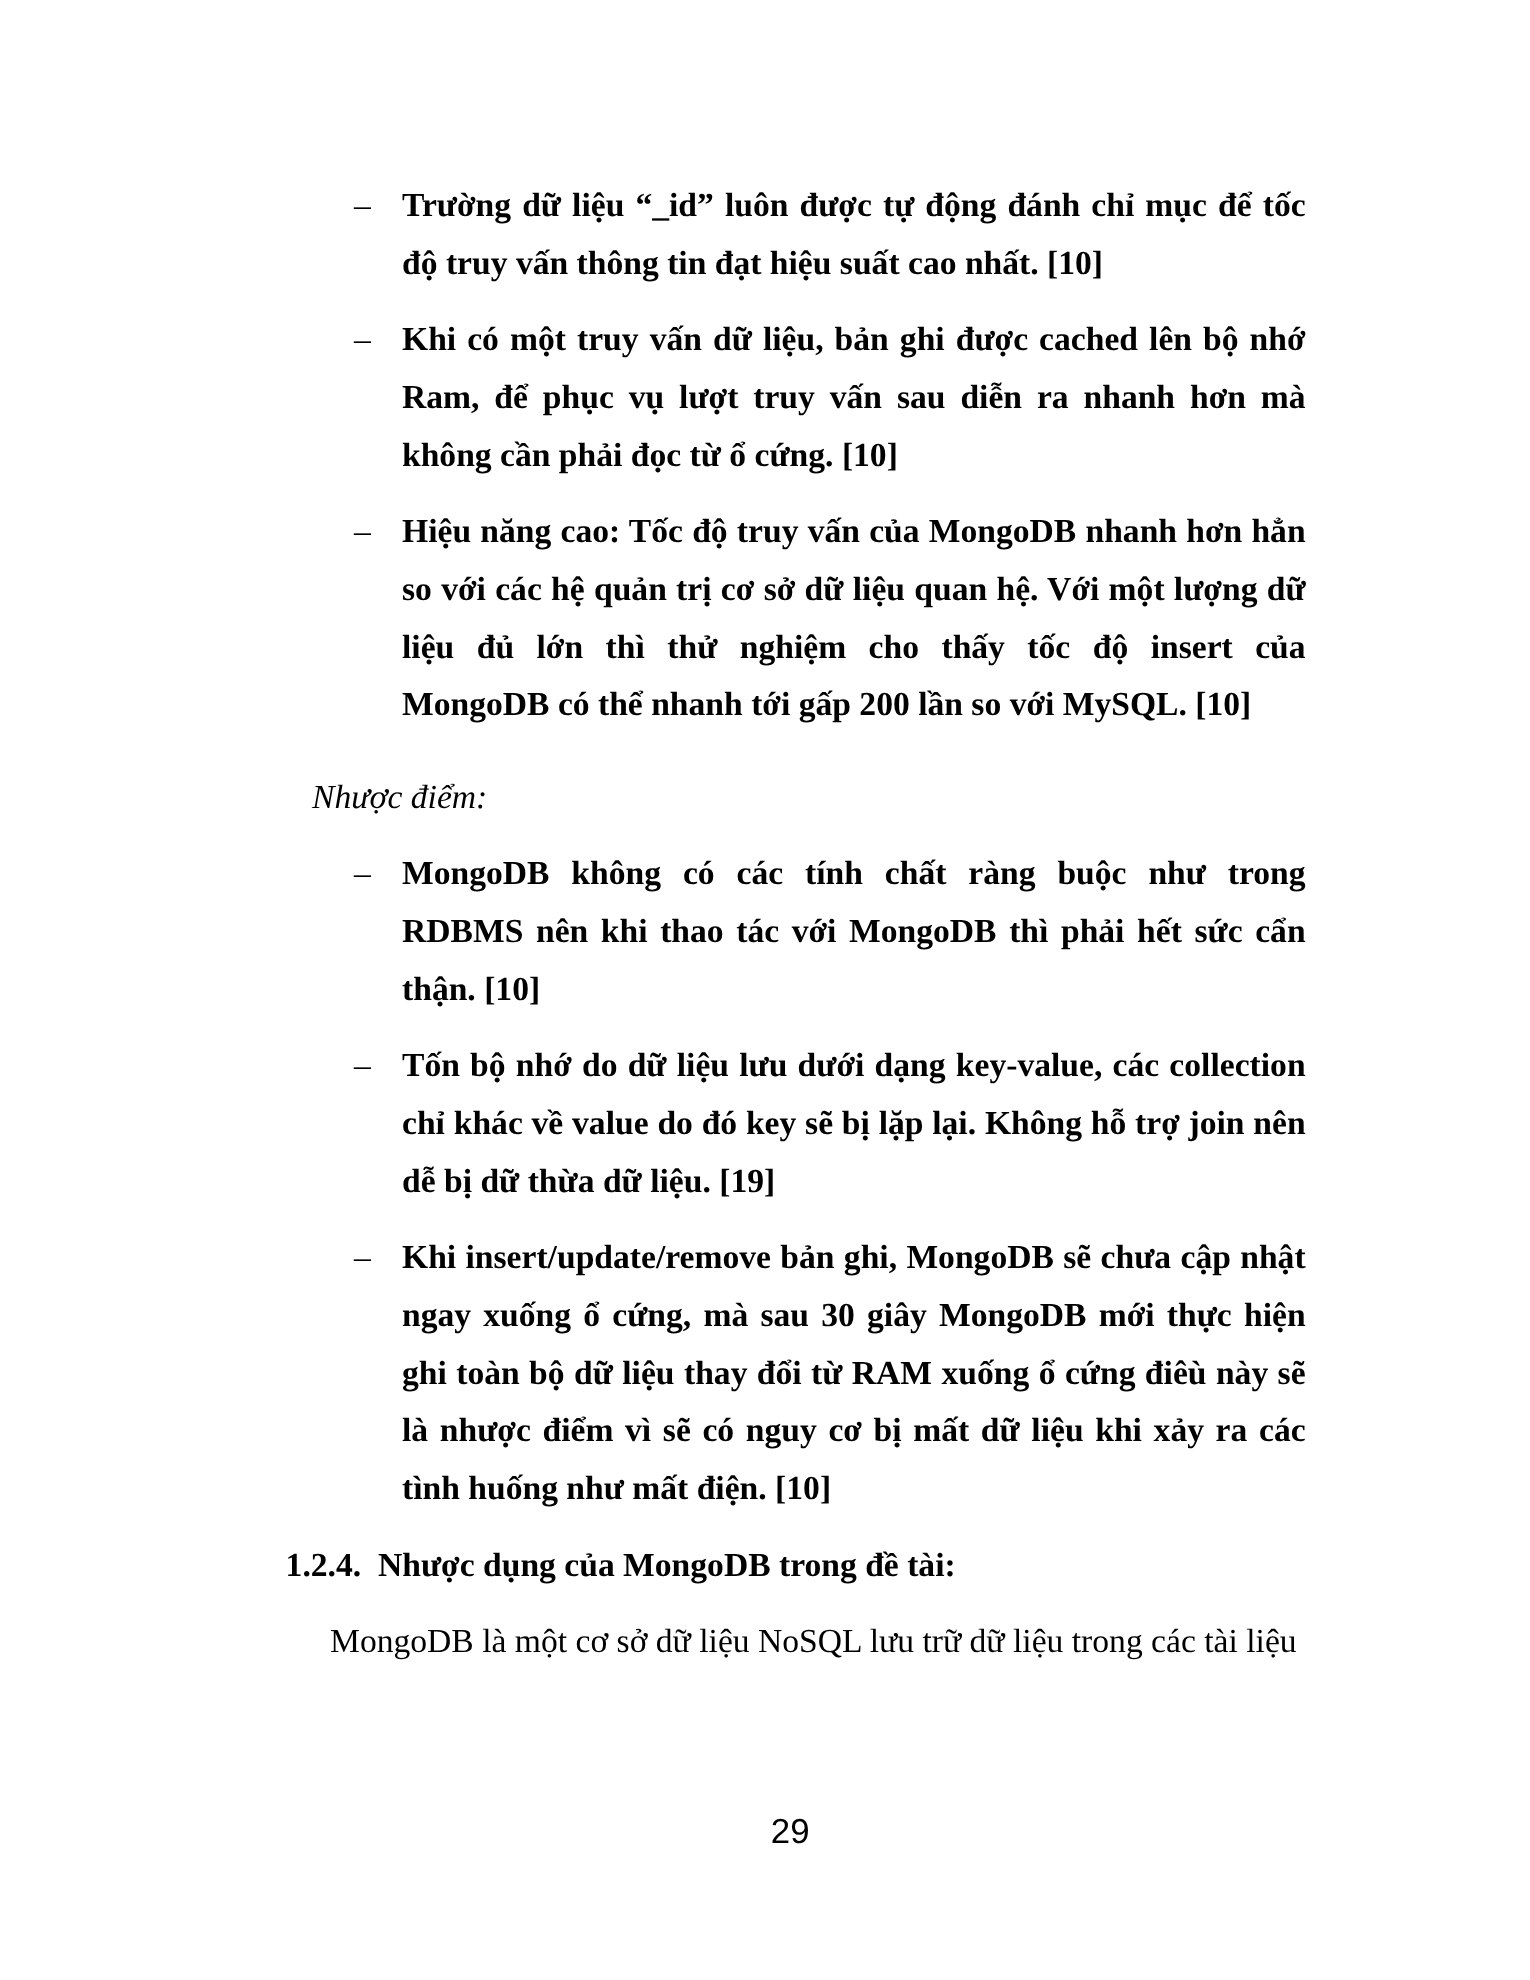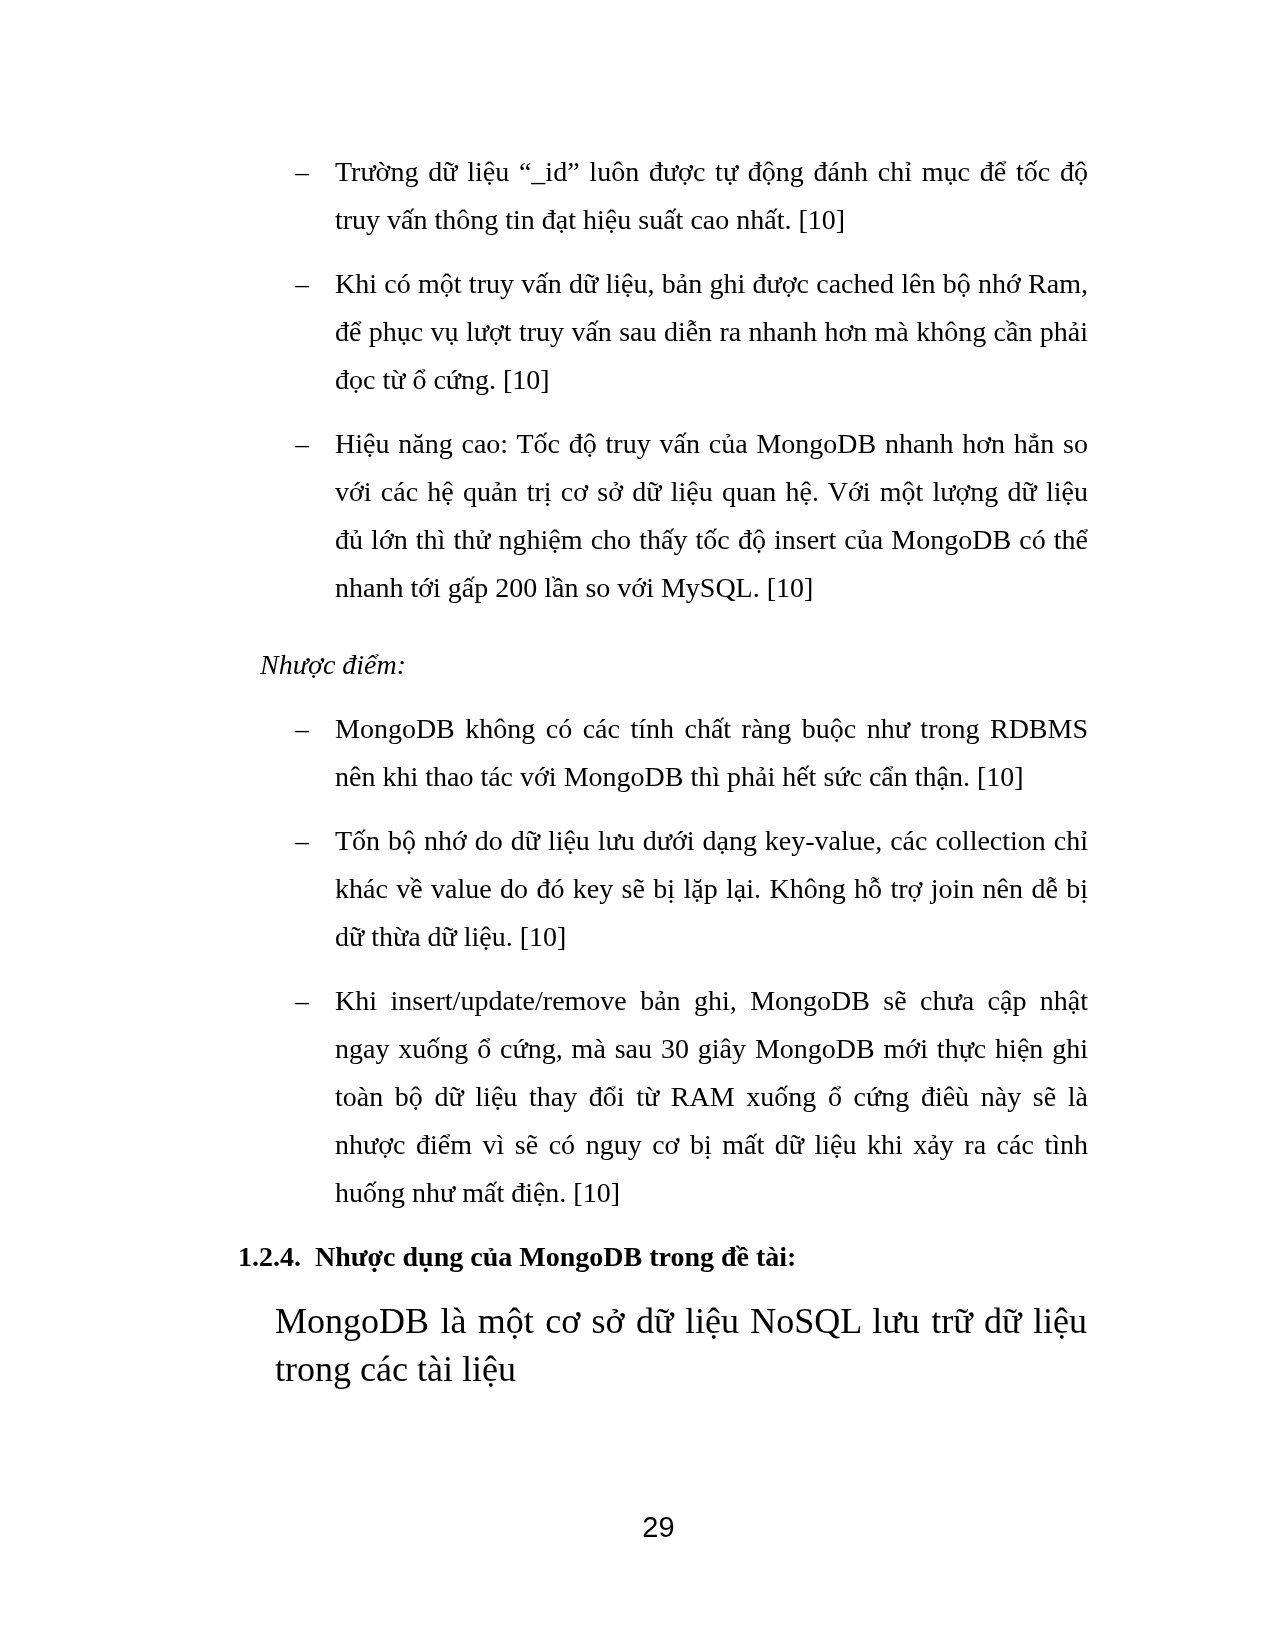--- a/index.html
+++ b/index.html
@@ -32,20 +32,21 @@
     line-height: 48px;
     margin-bottom: 16px;
   }
   .bullet-marker {
     flex: 0 0 40px;
     width: 40px;
   }
   .bullet-text {
     flex: 1 1 auto;
     text-align: justify;
+    font-weight: bold;
   }
   .italic-sub {
     margin-left: 260px;
     margin-top: 29px;
     margin-bottom: 16px;
     font-size: 28px;
     line-height: 48px;
     font-style: italic;
   }
   .section-heading {
@@ -56,21 +57,21 @@
     line-height: 48px;
     font-weight: bold;
   }
   .section-heading .heading-number {
     margin-right: 14px;
     text-align: right;
   }
   .body-paragraph {
     margin-left: 275px;
     width: 812px;
-    font-size: 36px;
+    font-size: 28px;
     line-height: 48px;
     text-align: justify;
   }
   .footer {
     position: absolute;
     top: 1512px;
     left: 230px;
     width: 857px;
     text-align: center;
     font-family: "Liberation Sans", "DejaVu Sans", sans-serif;
@@ -101,21 +102,21 @@
 
     <div class="italic-sub">Nhược điểm:</div>
 
     <ul class="bullet-list">
       <li class="bullet-item">
         <span class="bullet-marker">–</span>
         <span class="bullet-text">MongoDB không có các tính chất ràng buộc như trong RDBMS nên khi thao tác với MongoDB thì phải hết sức cẩn thận. [10]</span>
       </li>
       <li class="bullet-item">
         <span class="bullet-marker">–</span>
-        <span class="bullet-text">Tốn bộ nhớ do dữ liệu lưu dưới dạng key-value, các collection chỉ khác về value do đó key sẽ bị lặp lại. Không hỗ trợ join nên dễ bị dữ thừa dữ liệu. [10]</span>
+        <span class="bullet-text">Tốn bộ nhớ do dữ liệu lưu dưới dạng key-value, các collection chỉ khác về value do đó key sẽ bị lặp lại. Không hỗ trợ join nên dễ bị dữ thừa dữ liệu. [19]</span>
       </li>
       <li class="bullet-item">
         <span class="bullet-marker">–</span>
         <span class="bullet-text">Khi insert/update/remove bản ghi, MongoDB sẽ chưa cập nhật ngay xuống ổ cứng, mà sau 30 giây MongoDB mới thực hiện ghi toàn bộ dữ liệu thay đổi từ RAM xuống ổ cứng điêù này sẽ là nhược điểm vì sẽ có nguy cơ bị mất dữ liệu khi xảy ra các tình huống như mất điện. [10]</span>
       </li>
     </ul>
 
     <div class="section-heading">
       <span class="heading-number">1.2.4.</span><span>Nhược dụng của MongoDB trong đề tài:</span>
     </div>

